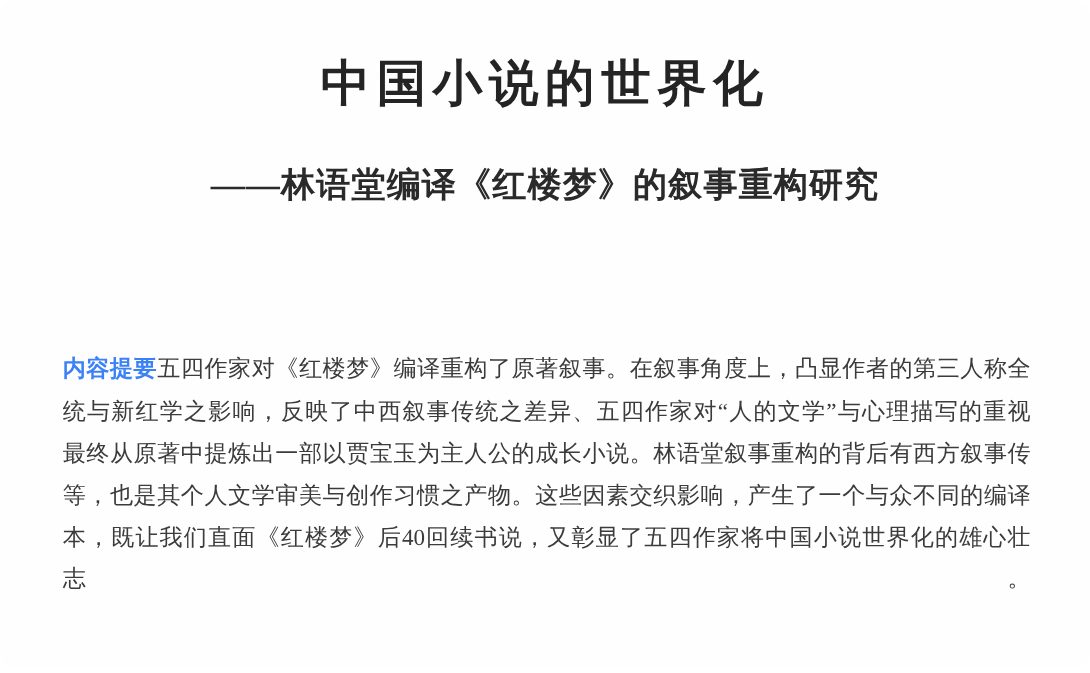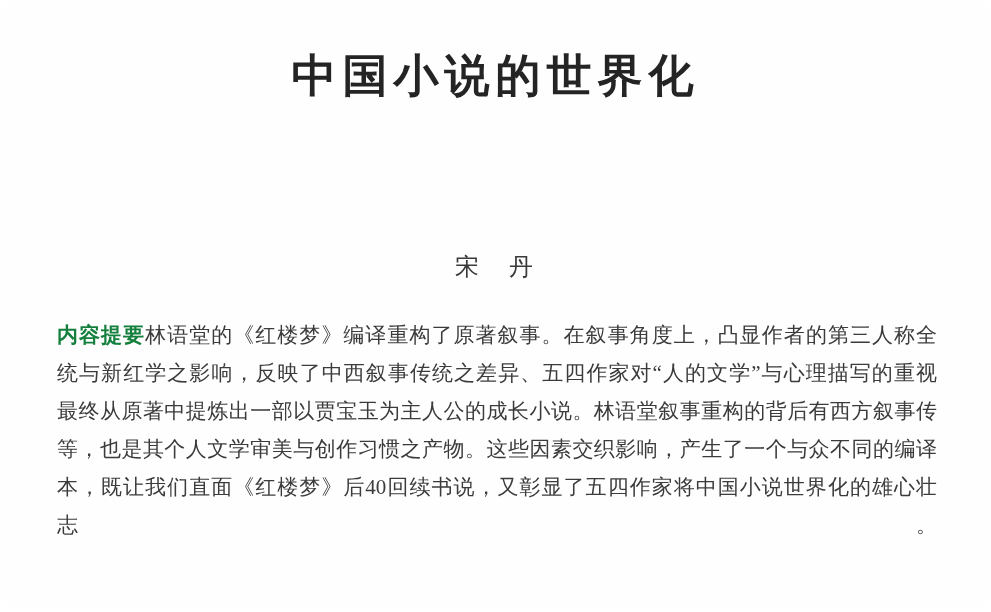--- a/index.html
+++ b/index.html
@@ -60,37 +60,37 @@
     line-height: 38px;
     color: #3b3b3b;
   }
   .abs-line {
     text-align: justify;
     text-align-last: justify;
   }
   .label {
     font-family: "Liberation Sans", "DejaVu Sans", sans-serif;
     font-weight: bold;
-    color: #15803d;
+    color: #3b82f6;
   }
 </style>
 </head>
 <body>
 
 <div class="page">
 
   <div class="title">中国小说的世界化</div>
 
+  <div class="subtitle">——林语堂编译《红楼梦》的叙事重构研究</div>
 
-  <div class="author">宋　丹</div>
 
   <div class="abstract">
 
     <div class="abs-line">
-      <span class="label">内容提要</span><span>林语堂的《红楼梦》编译重构了原著叙事。在叙事角度上，凸显作者的第三人称全</span>
+      <span class="label">内容提要</span><span>五四作家对《红楼梦》编译重构了原著叙事。在叙事角度上，凸显作者的第三人称全</span>
     </div>
 
 
 
     <div class="abs-line">统与新红学之影响，反映了中西叙事传统之差异、五四作家对“人的文学”与心理描写的重视</div>
 
     <div class="abs-line">最终从原著中提炼出一部以贾宝玉为主人公的成长小说。林语堂叙事重构的背后有西方叙事传</div>
 
     <div class="abs-line">等，也是其个人文学审美与创作习惯之产物。这些因素交织影响，产生了一个与众不同的编译</div>
 

